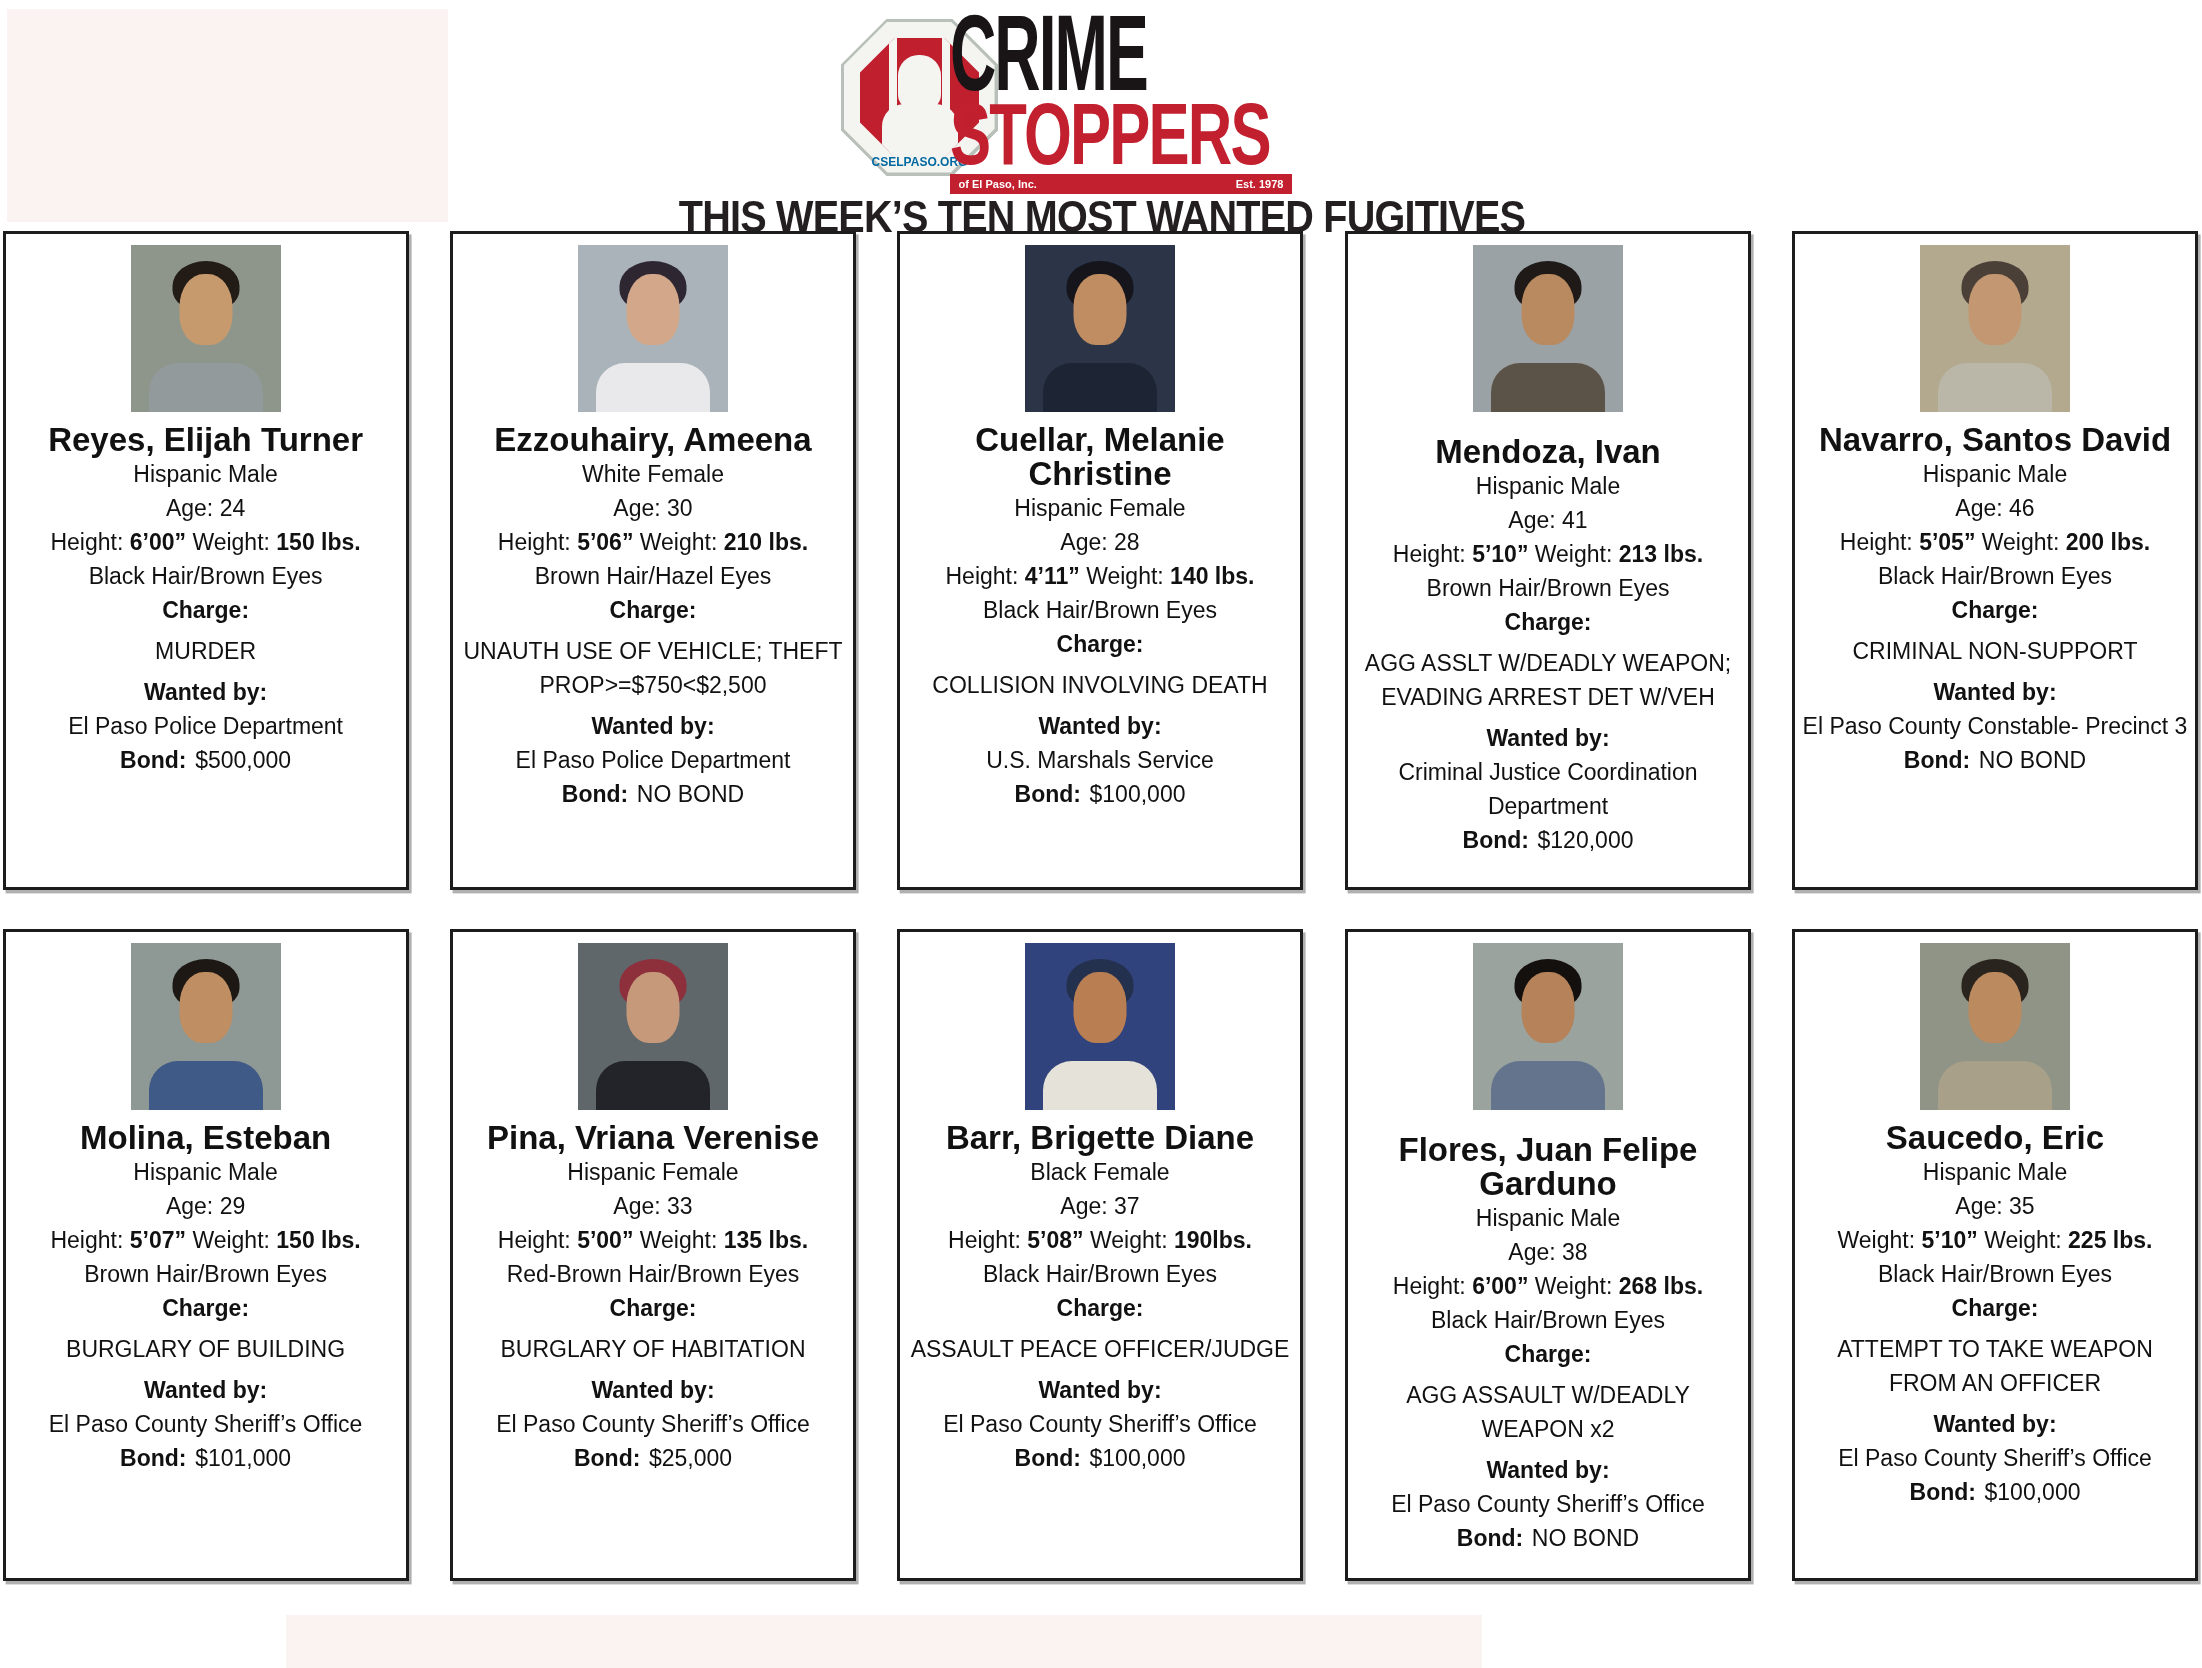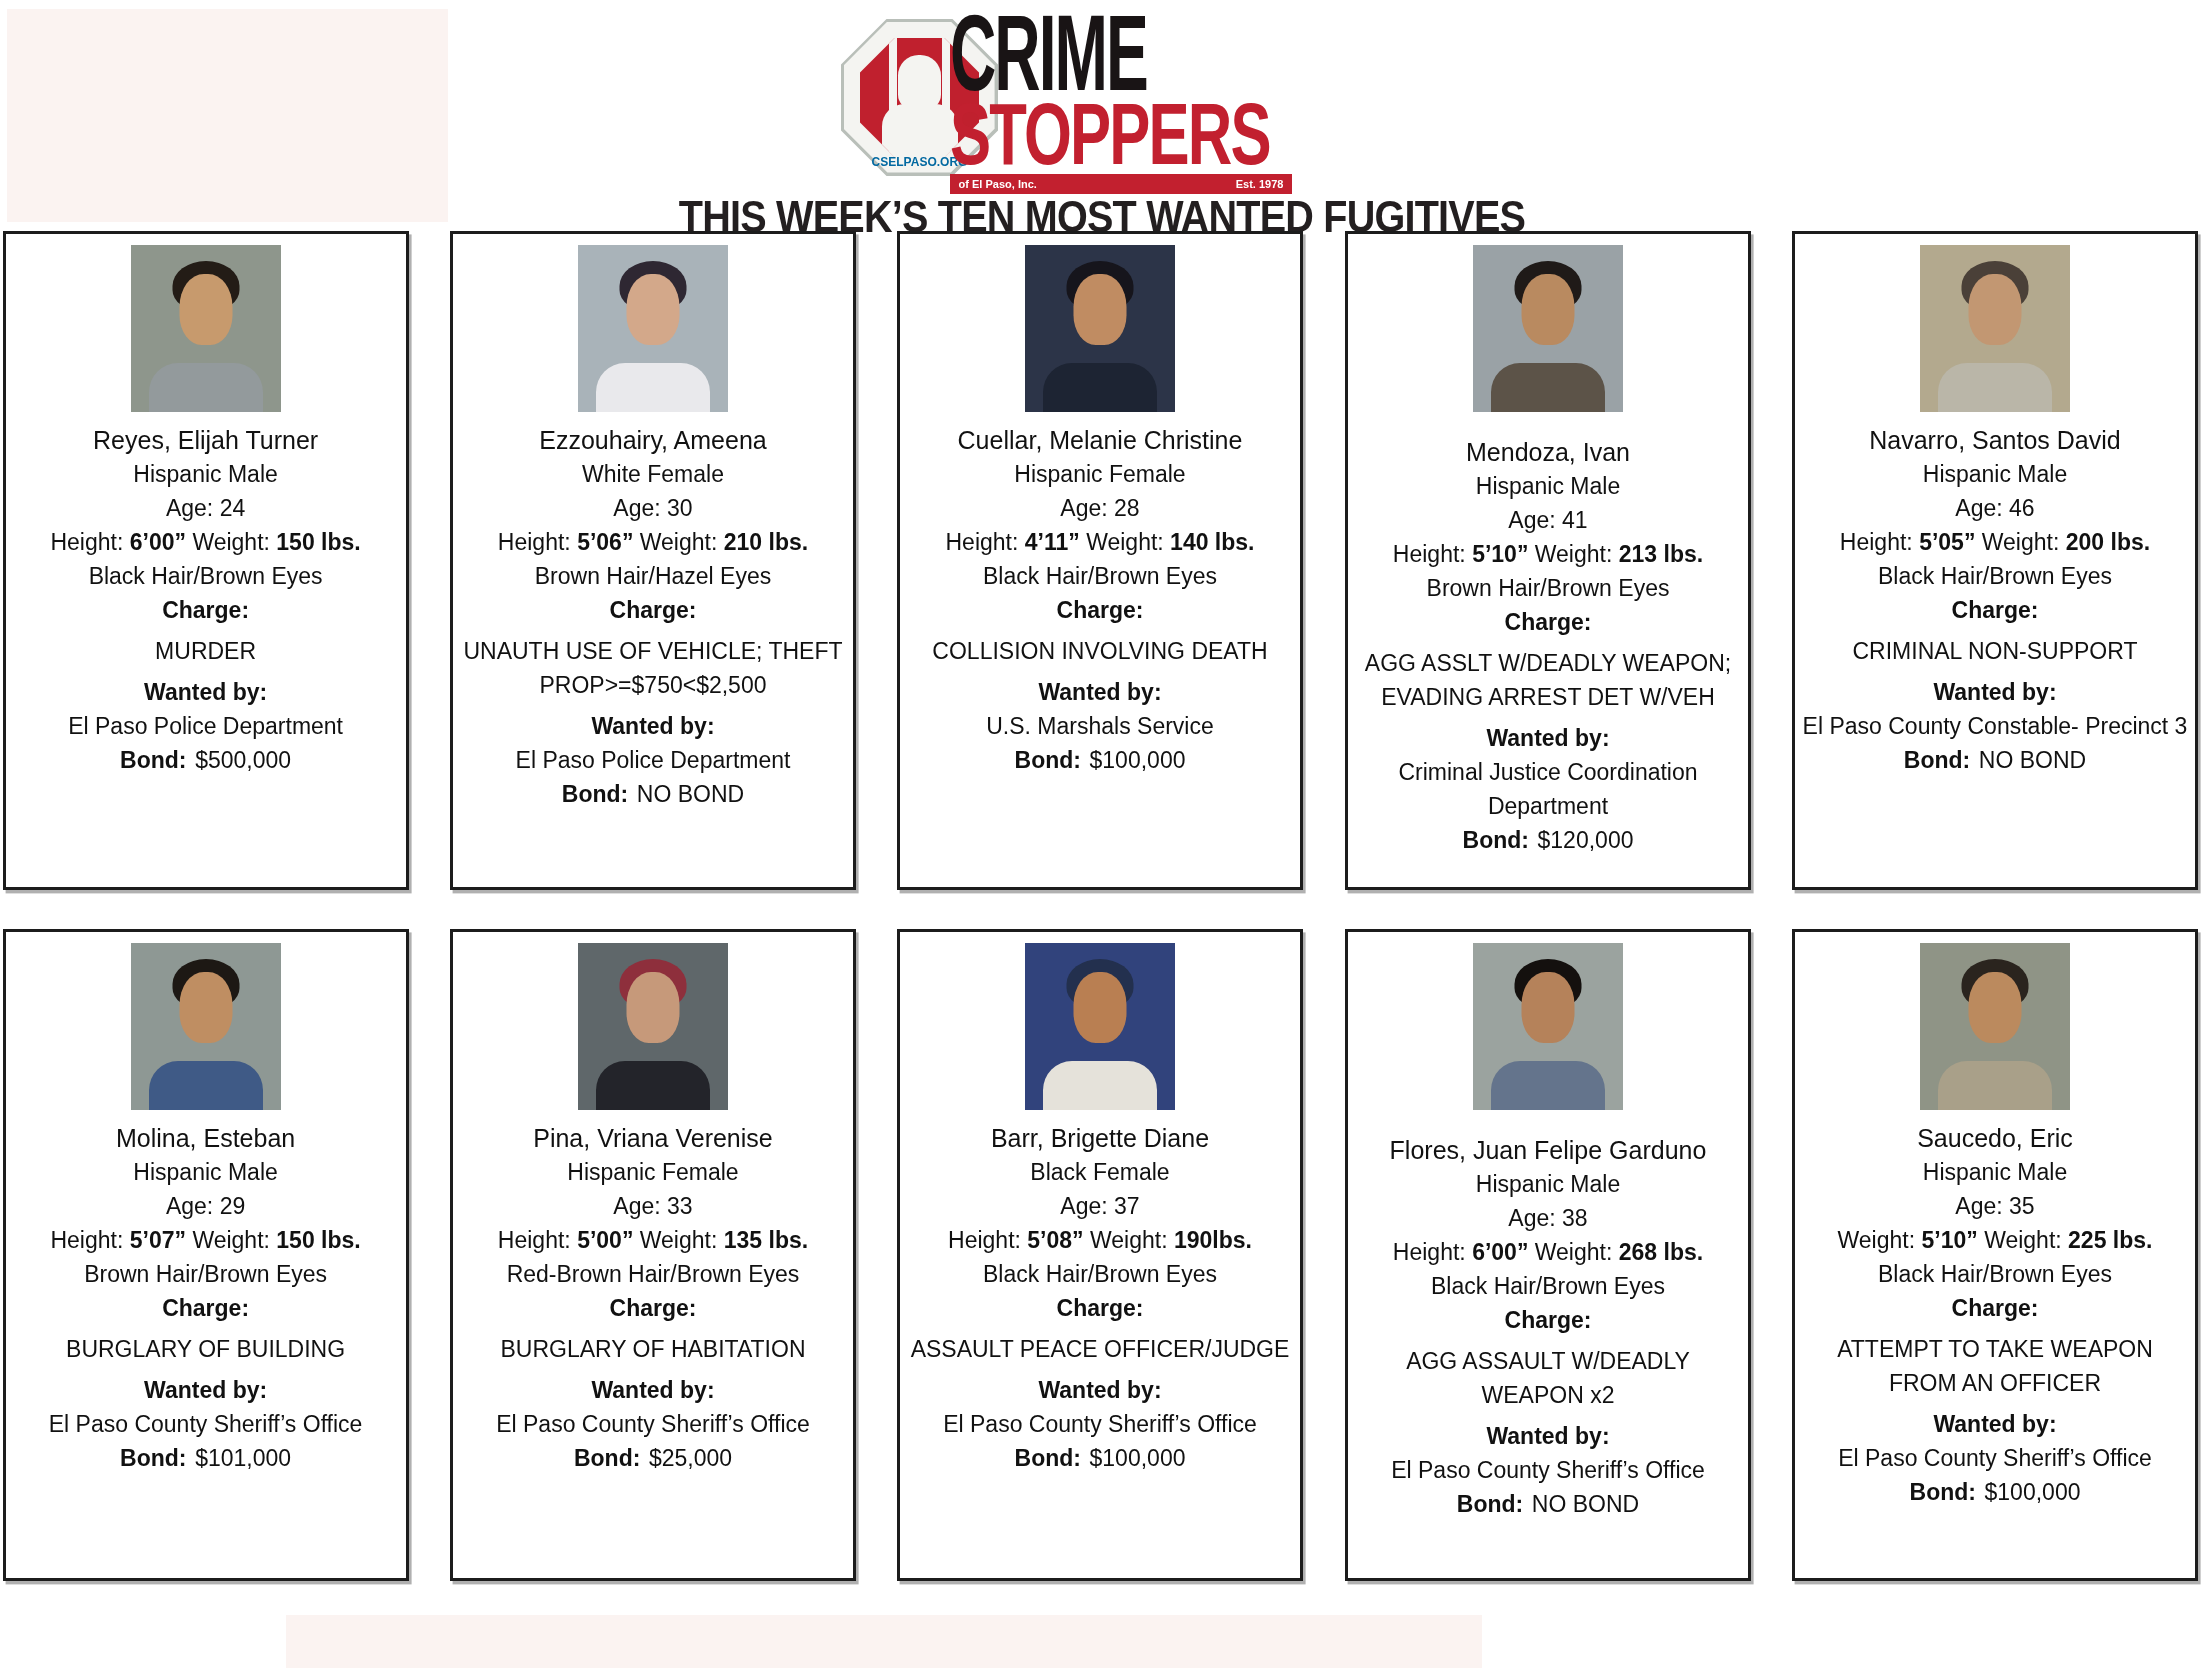--- a/index.html
+++ b/index.html
@@ -57,21 +57,21 @@
 
   .photo {
     position:relative; margin-top:11.2px; width:150px; height:167px;
     background:var(--pbg,#9aa0a0); overflow:hidden; flex:none;
   }
   .ph-hair { position:absolute; left:50%; top:15.5px; transform:translateX(-50%); width:67px; height:50px; background:var(--phair,#221c18); border-radius:50% 50% 42% 42%; }
   .ph-head { position:absolute; left:50%; top:29px; transform:translateX(-50%); width:53px; height:71px; background:var(--pskin,#c49a70); border-radius:46% 46% 42% 42%; }
   .ph-shirt { position:absolute; left:50%; bottom:-3.4px; transform:translateX(-50%); width:114px; height:53px; background:var(--pshirt,#777); border-radius:29px 29px 0 0; }
 
   .txt { width:100%; padding:5.2px 5.2px 0 5.2px; box-sizing:border-box; text-align:center; }
-  .name { margin-top:5.2px; font-size:25px; font-weight:normal; line-height:34px; }
+  .name { margin-top:5.2px; font-size:33px; font-weight:bold; line-height:34px; }
   .line { font-size:23px; line-height:34px; }
   .b { font-weight:bold; }
   .charge-text { max-width:389px; margin:7px auto; }
   .bond-val { margin-left:8.6px; }
 </style>
 </head>
 <body>
 
 <div class="page">
 

